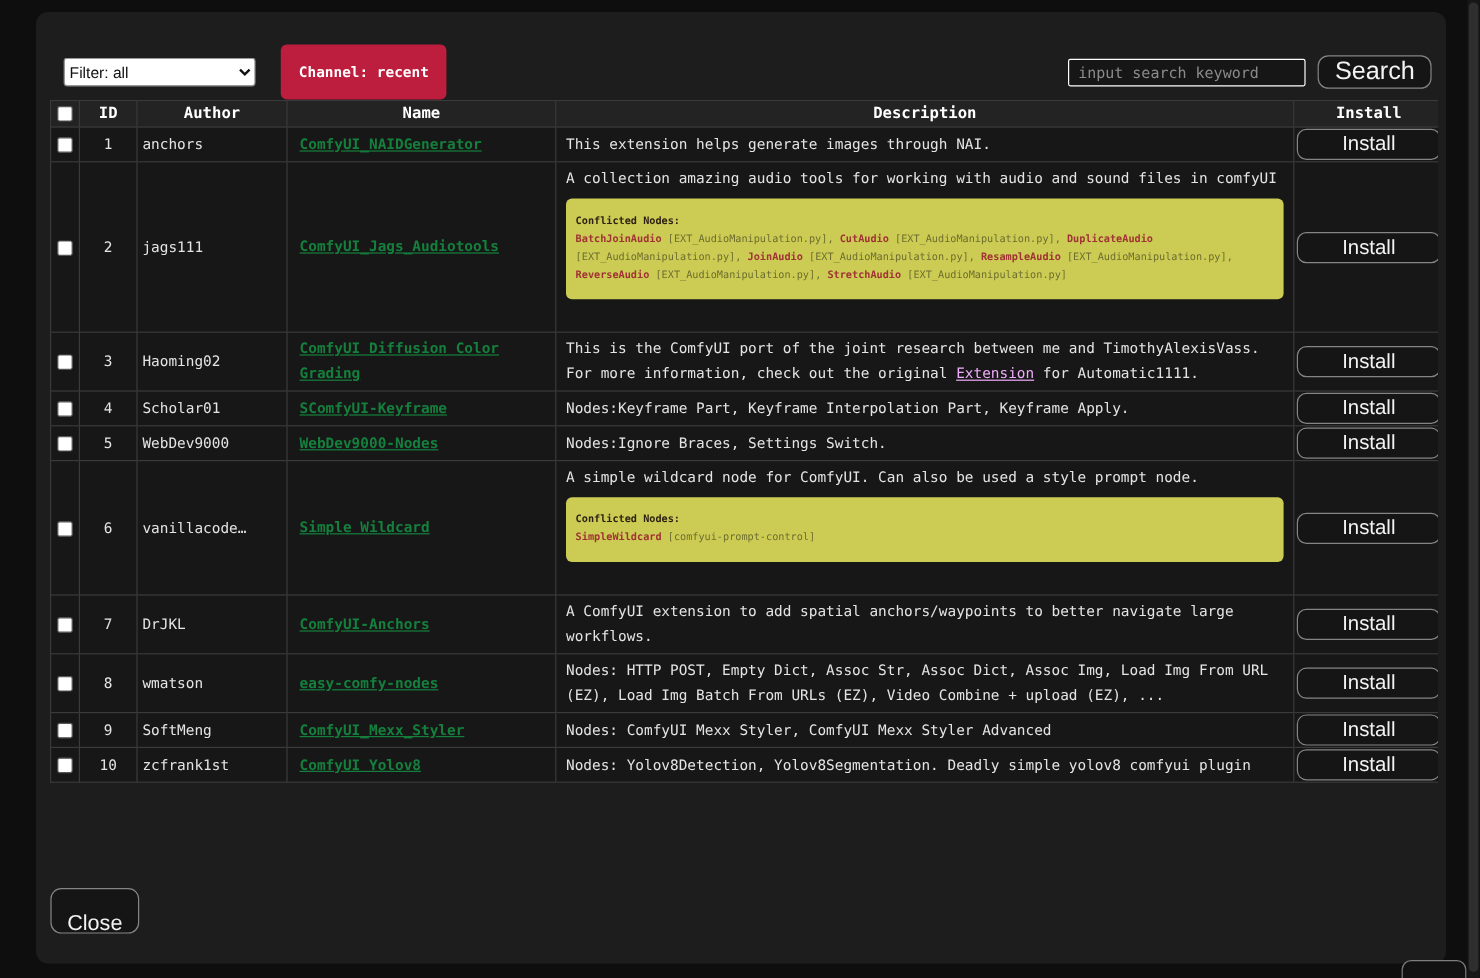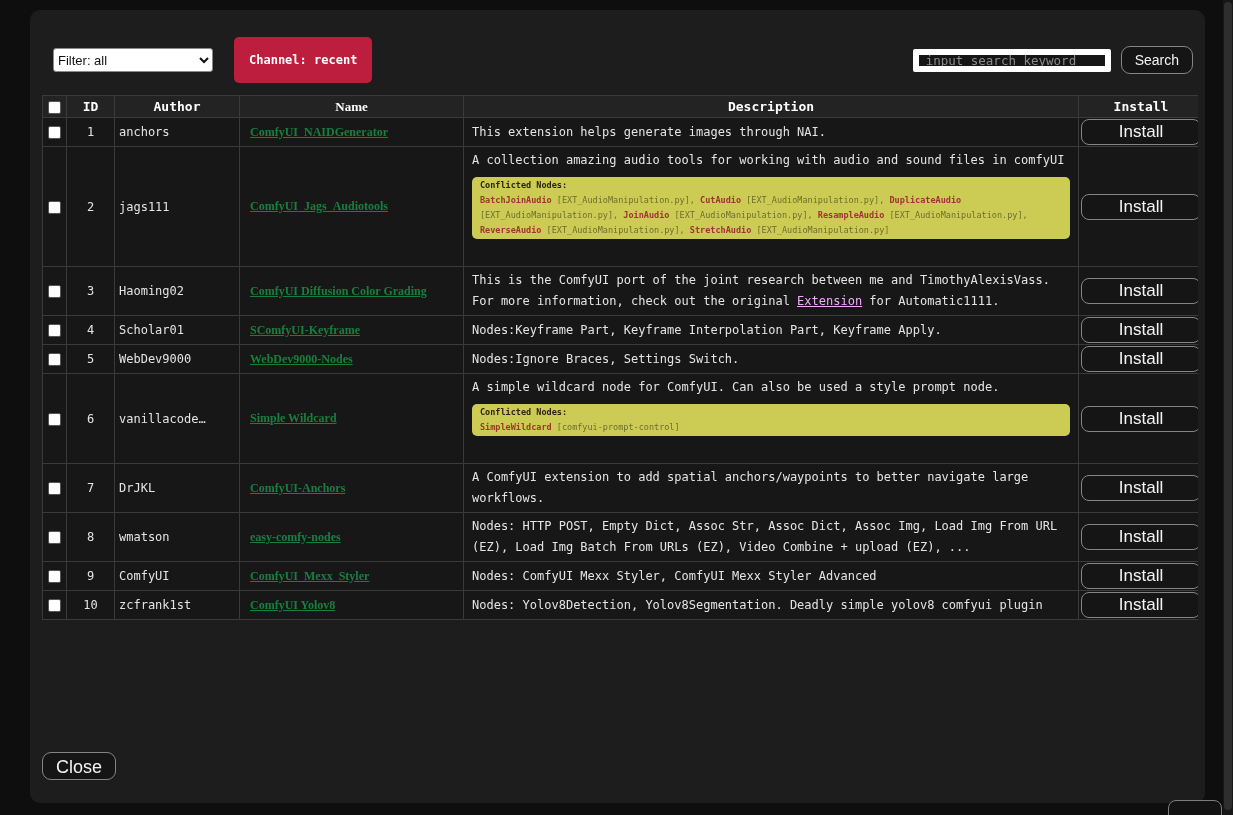--- a/index.html
+++ b/index.html
@@ -19,37 +19,37 @@
     background: #fff; border: 1px solid #8a8a8a; border-radius: 3px;
   }
   .channel-badge {
     margin-left: 21px; display: inline-block;
     background: #be1e3e; color: #fff;
     font: bold 12px "DejaVu Sans Mono", monospace;
     padding: 16px 15px; border-radius: 5px;
   }
   .search-input {
     margin-left: auto; width: 198px; height: 23px; padding: 0 7px;
-    background: #161616; color: #cfcfcf; border: 6px solid #ffffff; border-radius: 2px;
+    background: #161616; color: #cfcfcf; border: 1px solid #ffffff; border-radius: 2px;
     font: 12.5px "DejaVu Sans Mono", monospace;
   }
   .search-input::placeholder { color: #8b8b8b; }
 
   .btn {
     font-family: "Liberation Sans", sans-serif;
     background: #151515; color: #f3f3f3;
     border: 1px solid #858585; border-radius: 8px; cursor: pointer;
   }
-  .search-btn { margin-left: 10px; height: 28px; padding: 0 13px; font-size: 14px; border-radius: 9px; }
+  .search-btn { margin-left: 10px; height: 28px; padding: 0 13px; font-size: 21px; border-radius: 9px; }
   .install-btn { width: 120px; height: 26px; font-size: 17px; }
-  .close-btn { display: block; margin: 66px 0 0 12px; height: 28px; padding: 4px 13px; font-size: 18px; border-radius: 9px; }
+  .close-btn { display: block; margin: 66px 0 0 12px; height: 28px; padding: 18px 13px; font-size: 18px; border-radius: 9px; }
 
   
   .table-wrap {
-    margin: 21px 12px 0 12px; width: 1156px; height: 591px;
+    margin: 9px 12px 0 12px; width: 1156px; height: 591px;
     overflow-y: scroll; overflow-x: hidden;
   }
   .table-wrap::-webkit-scrollbar { width: 13px; }
   .table-wrap::-webkit-scrollbar-track { background: #191919; border: 1px solid #2c2c2c; }
   .table-wrap::-webkit-scrollbar-thumb { background: #4e4e4e; border-radius: 7px; border: 2px solid #191919; }
 
   .nodes-table {
     width: 1143px; border-collapse: collapse; table-layout: fixed;
     background: #171717; color: #e4e4e4;
     font-family: "DejaVu Sans Mono", monospace; font-size: 12px;
@@ -57,41 +57,41 @@
   .nodes-table th, .nodes-table td { border: 1px solid #3a3a3a; }
   .nodes-table thead th {
     background: #232323; color: #ffffff; font-weight: bold; font-size: 13px;
     height: 22px; text-align: center; padding: 1px 2px;
   }
   .nodes-table tbody td { height: 29px; vertical-align: middle; }
 
   .col-check { width: 24px; text-align: center; }
   .col-id { width: 48px; text-align: center; }
   .col-author { width: 125px; }
-  .col-name { width: 224px; font-family: Liberation Serif, serif; }
+  .col-name { width: 224px; }
   .col-desc { width: 615px; }
   .col-install { width: 125px; text-align: center; }
 
   td.col-author { padding: 2px 4px; white-space: nowrap; overflow: hidden; }
   td.col-name { padding: 2px 10px; line-height: 21px; }
   td.col-desc { padding: 3px 8px; vertical-align: top; line-height: 21px; }
 
   input[type="checkbox"] {
     appearance: none; -webkit-appearance: none;
     width: 13px; height: 13px; background: #ffffff;
     border: 1px solid #565656; border-radius: 2px; vertical-align: middle;
   }
   .hdr-check { background: #949494; }
 
   .name-link { color: #15803d; font-weight: bold; text-decoration: underline; }
   .desc-link { color: #f0abfc; text-decoration: underline; }
 
   .conflict-box {
     background: #cccc55; border-radius: 5px;
-    margin: 6px 0 24px 0; padding: 1px 8px;
+    margin: 6px 0 24px 0; padding: 12px 8px;
     font-size: 8.5px; line-height: 15px;
   }
   .conflict-title { color: #2e2212; font-weight: bold; }
   .conflict-body { color: #6e6e2e; }
   .conflict-node { color: #a03333; font-weight: bold; }
   .conflict-src { color: #6e6e2e; }
 
   .scroll-spacer { height: 3800px; }
 
   
@@ -215,21 +215,21 @@
             <td class="col-author">wmatson</td>
             <td class="col-name"><a class="name-link" href="#">easy-comfy-nodes</a></td>
             <td class="col-desc">
               <div class="desc-text">Nodes: HTTP POST, Empty Dict, Assoc Str, Assoc Dict, Assoc Img, Load Img From URL (EZ), Load Img Batch From URLs (EZ), Video Combine + upload (EZ), ...</div>
             </td>
             <td class="col-install"><button class="btn install-btn">Install</button></td>
           </tr>
           <tr>
             <td class="col-check"><input type="checkbox" style=""></td>
             <td class="col-id">9</td>
-            <td class="col-author">ComfyUI</td>
+            <td class="col-author">SoftMeng</td>
             <td class="col-name"><a class="name-link" href="#">ComfyUI_Mexx_Styler</a></td>
             <td class="col-desc">
               <div class="desc-text">Nodes: ComfyUI Mexx Styler, ComfyUI Mexx Styler Advanced</div>
             </td>
             <td class="col-install"><button class="btn install-btn">Install</button></td>
           </tr>
           <tr>
             <td class="col-check"><input type="checkbox" style=""></td>
             <td class="col-id">10</td>
             <td class="col-author">zcfrank1st</td>

